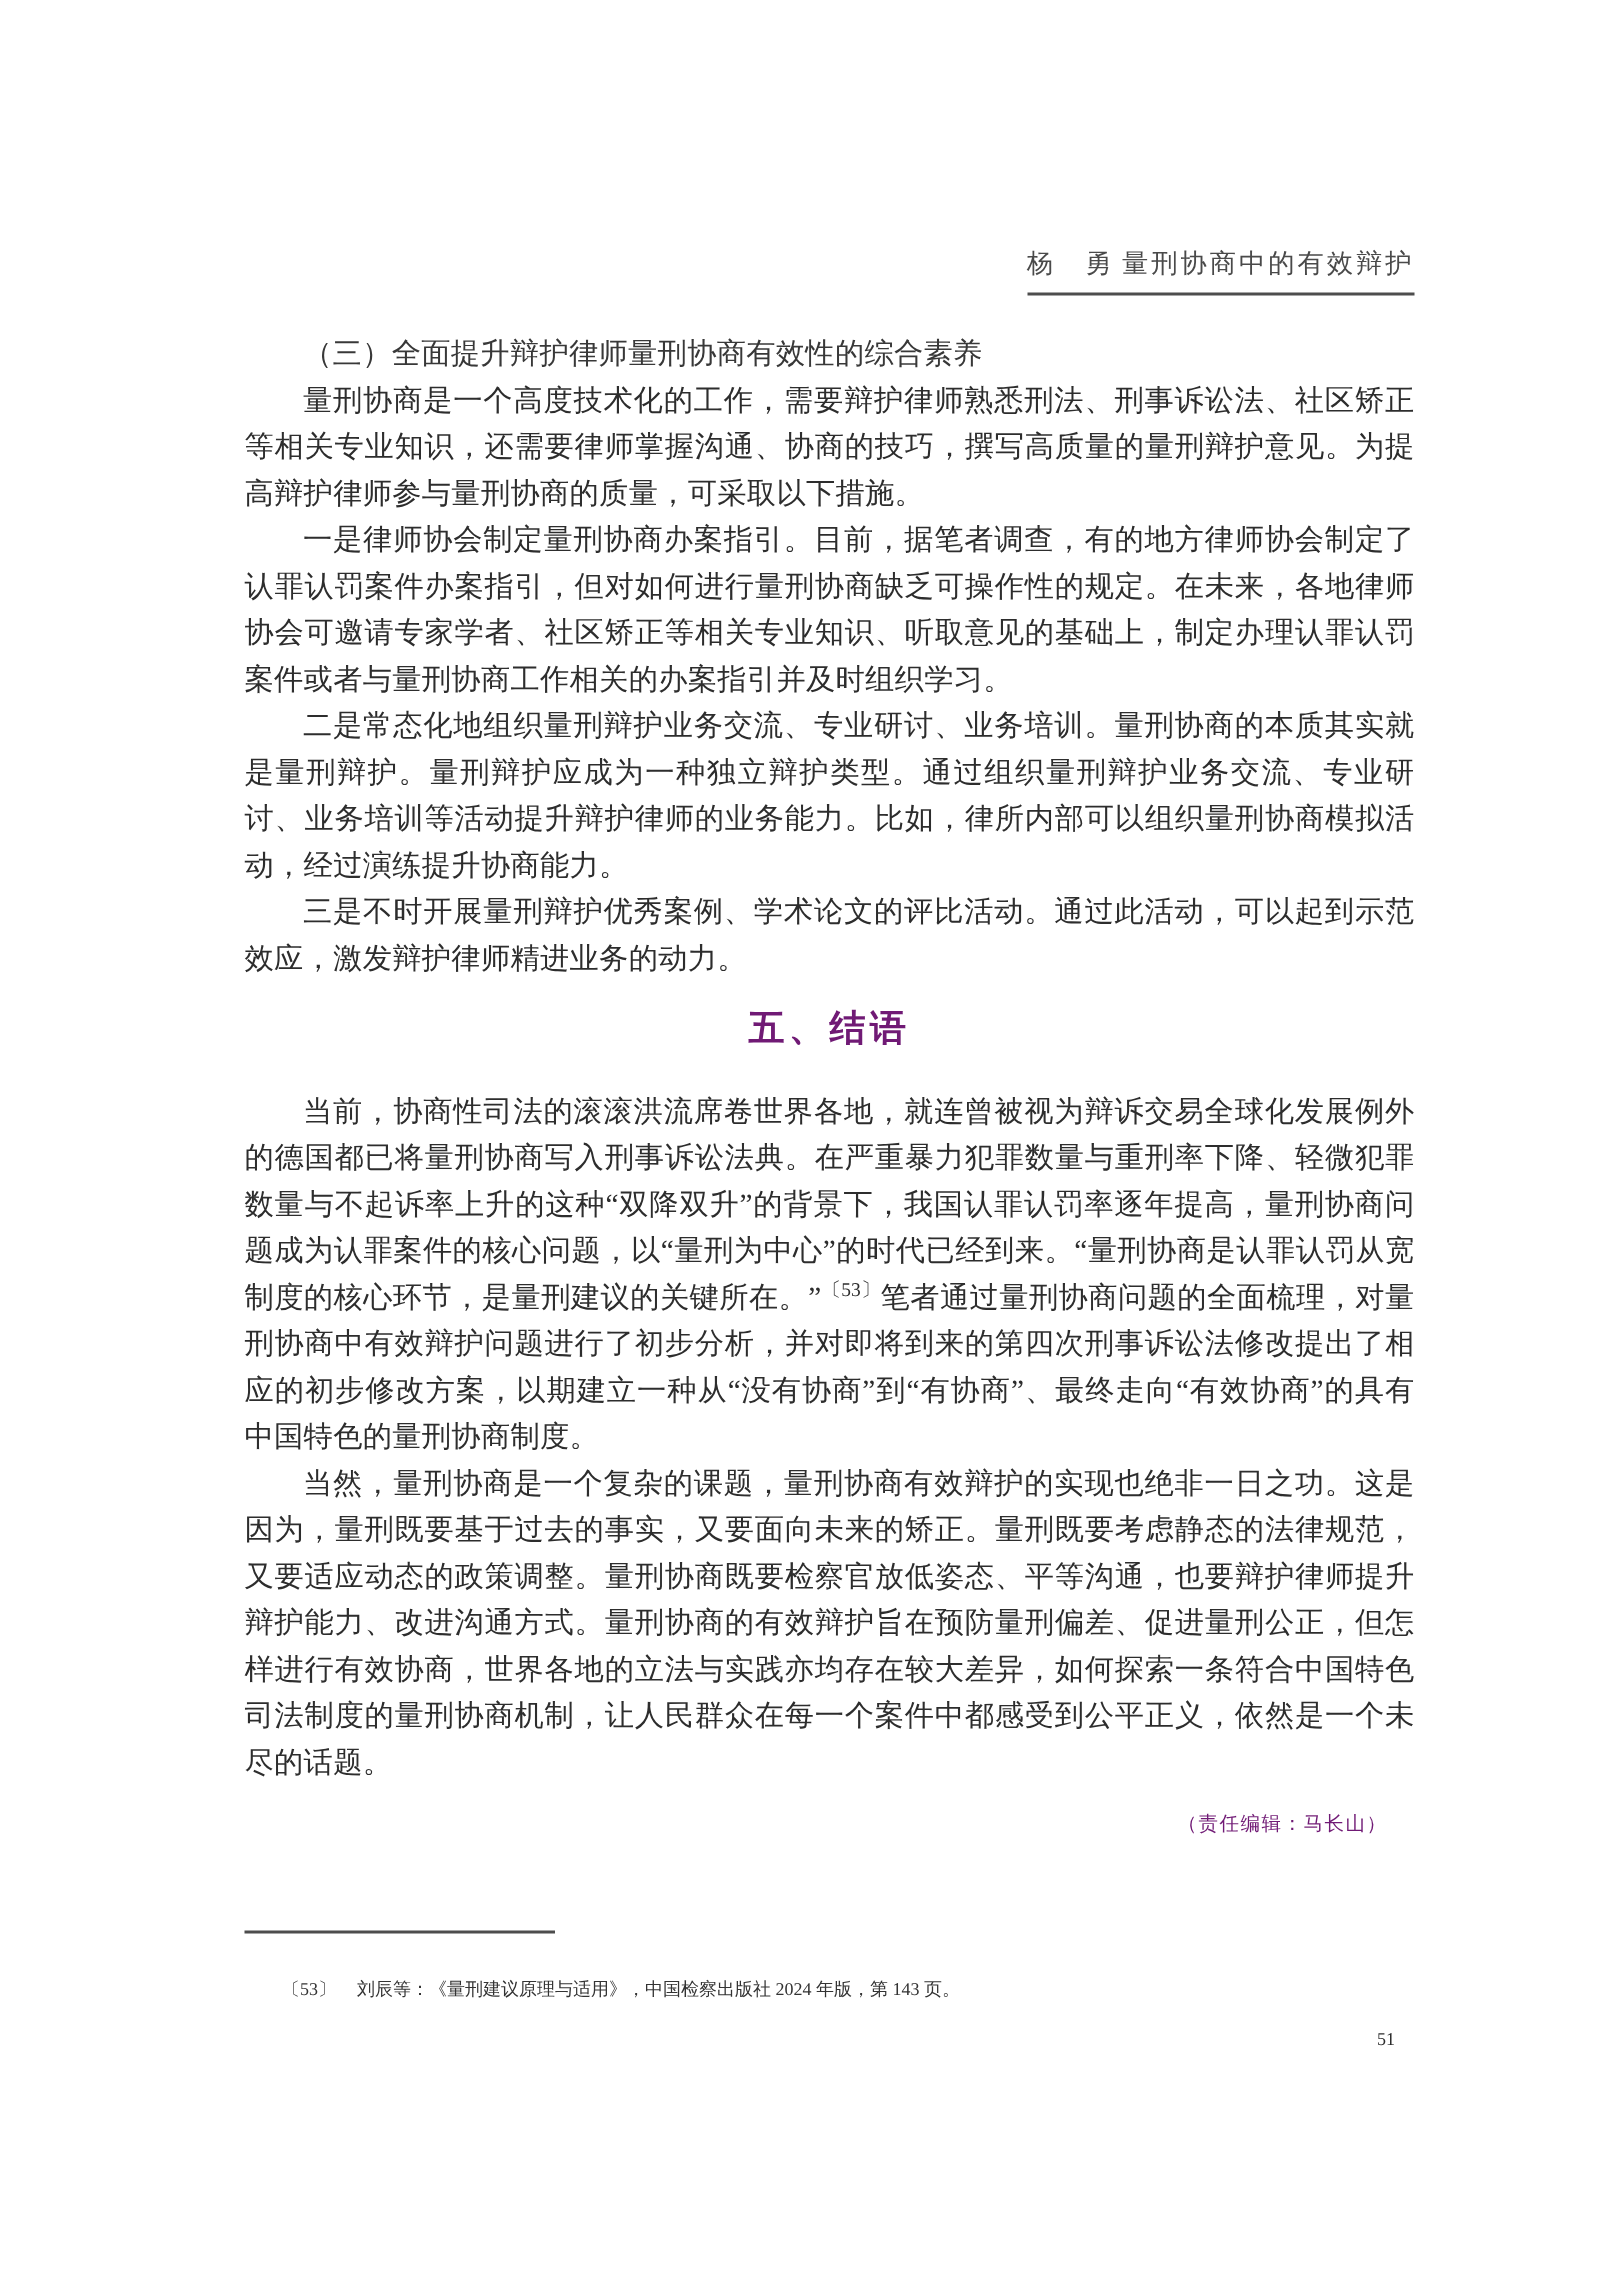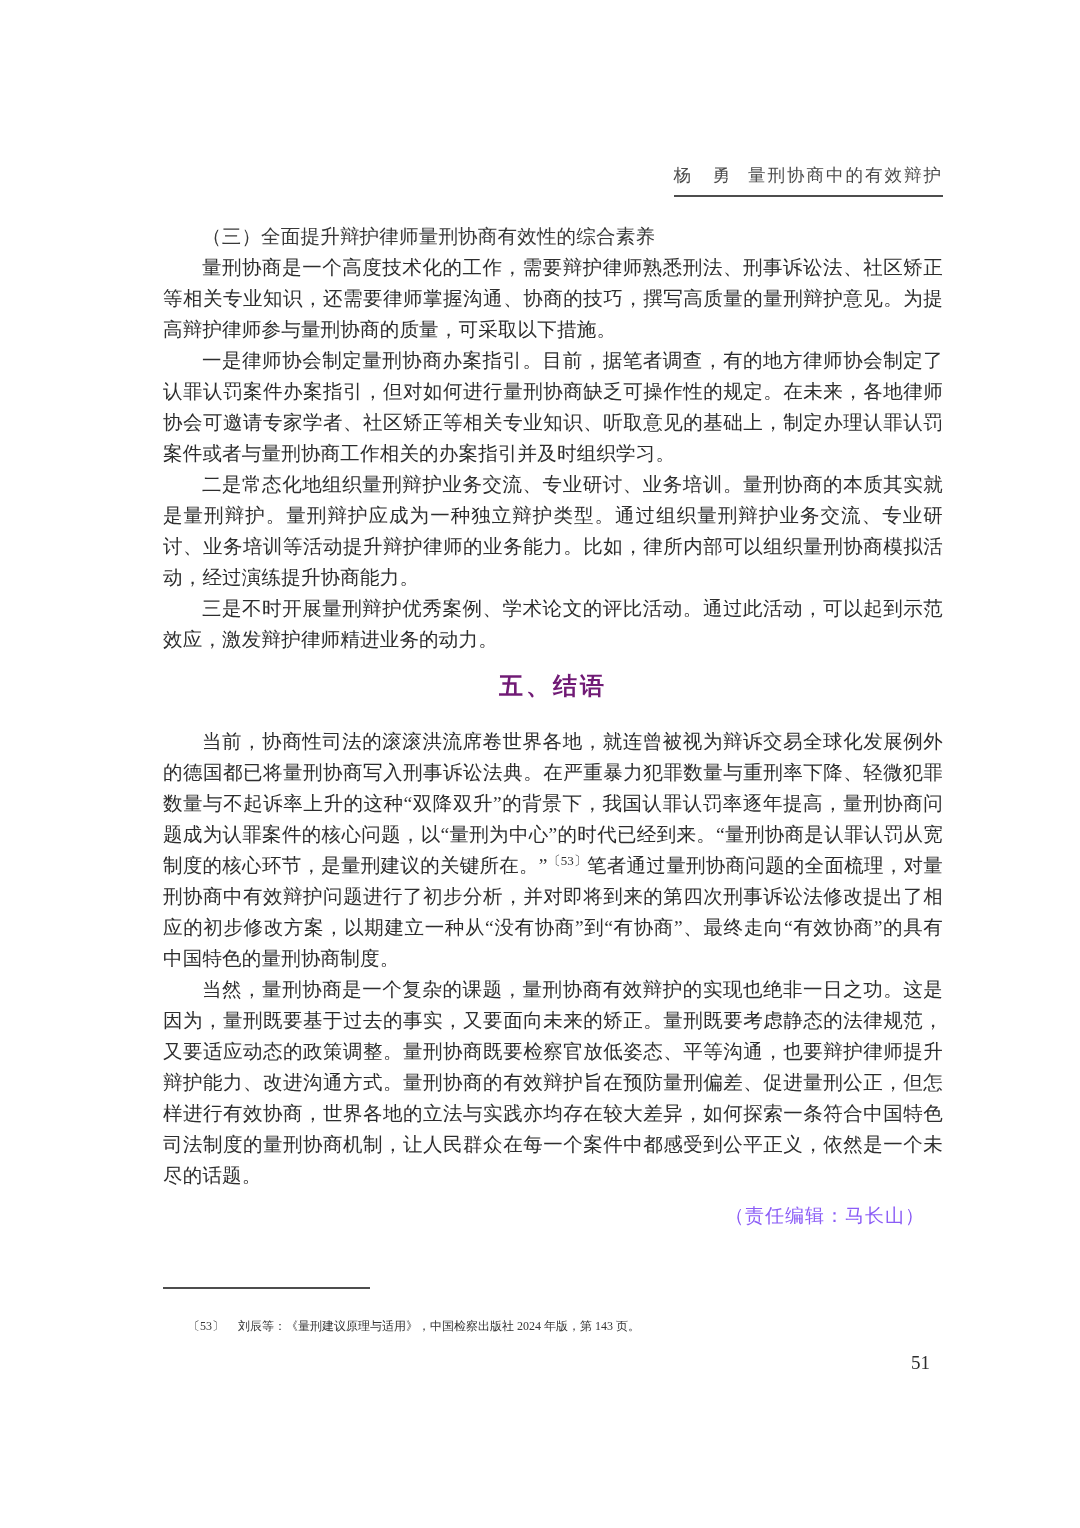--- a/index.html
+++ b/index.html
@@ -24,21 +24,21 @@
   }
   .running-head-inner {
     display: inline-block;
     padding-bottom: 8px;
     border-bottom: 2px solid #4d4d4d;
     font-size: 17.5px;
     letter-spacing: 2px;
     color: #4a4a4a;
     white-space: nowrap;
   }
-  .running-head-title { margin-left: 16px; text-align: center; }
+  .running-head-title { margin-left: 5px; text-align: center; }
 
   
   .main-text {
     position: absolute;
     top: 221px;
     left: 163px;
     width: 780px;
     font-size: 19.5px;
     line-height: 31px;
     text-align: justify;
@@ -66,22 +66,22 @@
     font-size: 13px;
     line-height: 0;
     vertical-align: 7px;
     letter-spacing: 0;
   }
   .editor-note {
     margin-top: 9px !important;
     text-align: right;
     text-indent: 0;
     padding-right: 18px;
-    font-size: 19px;
-    color: #8b5cf6;
+    font-size: 13px;
+    color: #701a75;
     letter-spacing: 1px;
   }
 
   
   .footnote-area {
     position: absolute;
     top: 1287px;
     left: 163px;
     width: 780px;
   }
@@ -99,21 +99,21 @@
     line-height: 26px;
     color: #333333;
   }
   .footnote-marker { margin-right: 14px; }
 
   
   .page-number {
     position: absolute;
     top: 1352px;
     right: 150px;
-    font-size: 19px;
+    font-size: 12px;
     color: #2d2d2d;
   }
 </style>
 </head>
 <body>
 
 <div class="page">
 
   <div class="running-head">
     <span class="running-head-inner">

